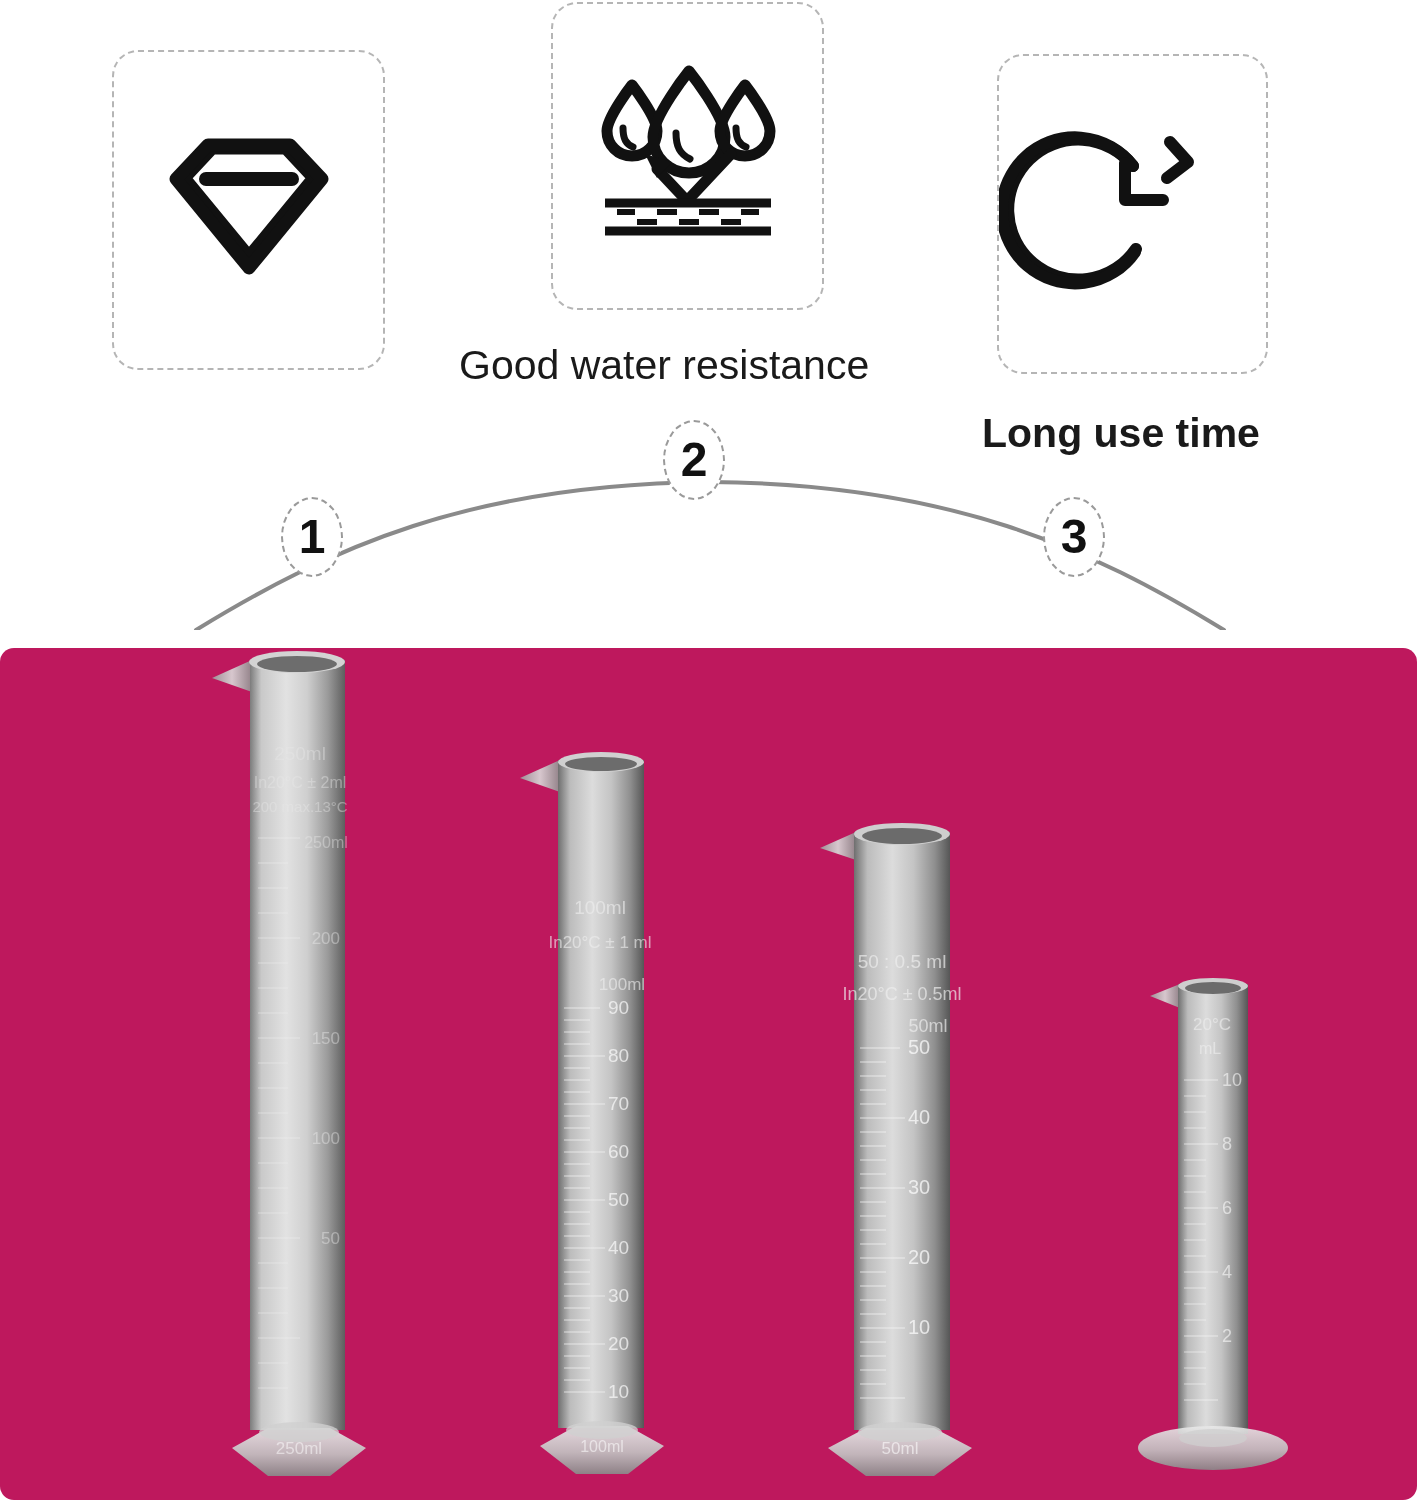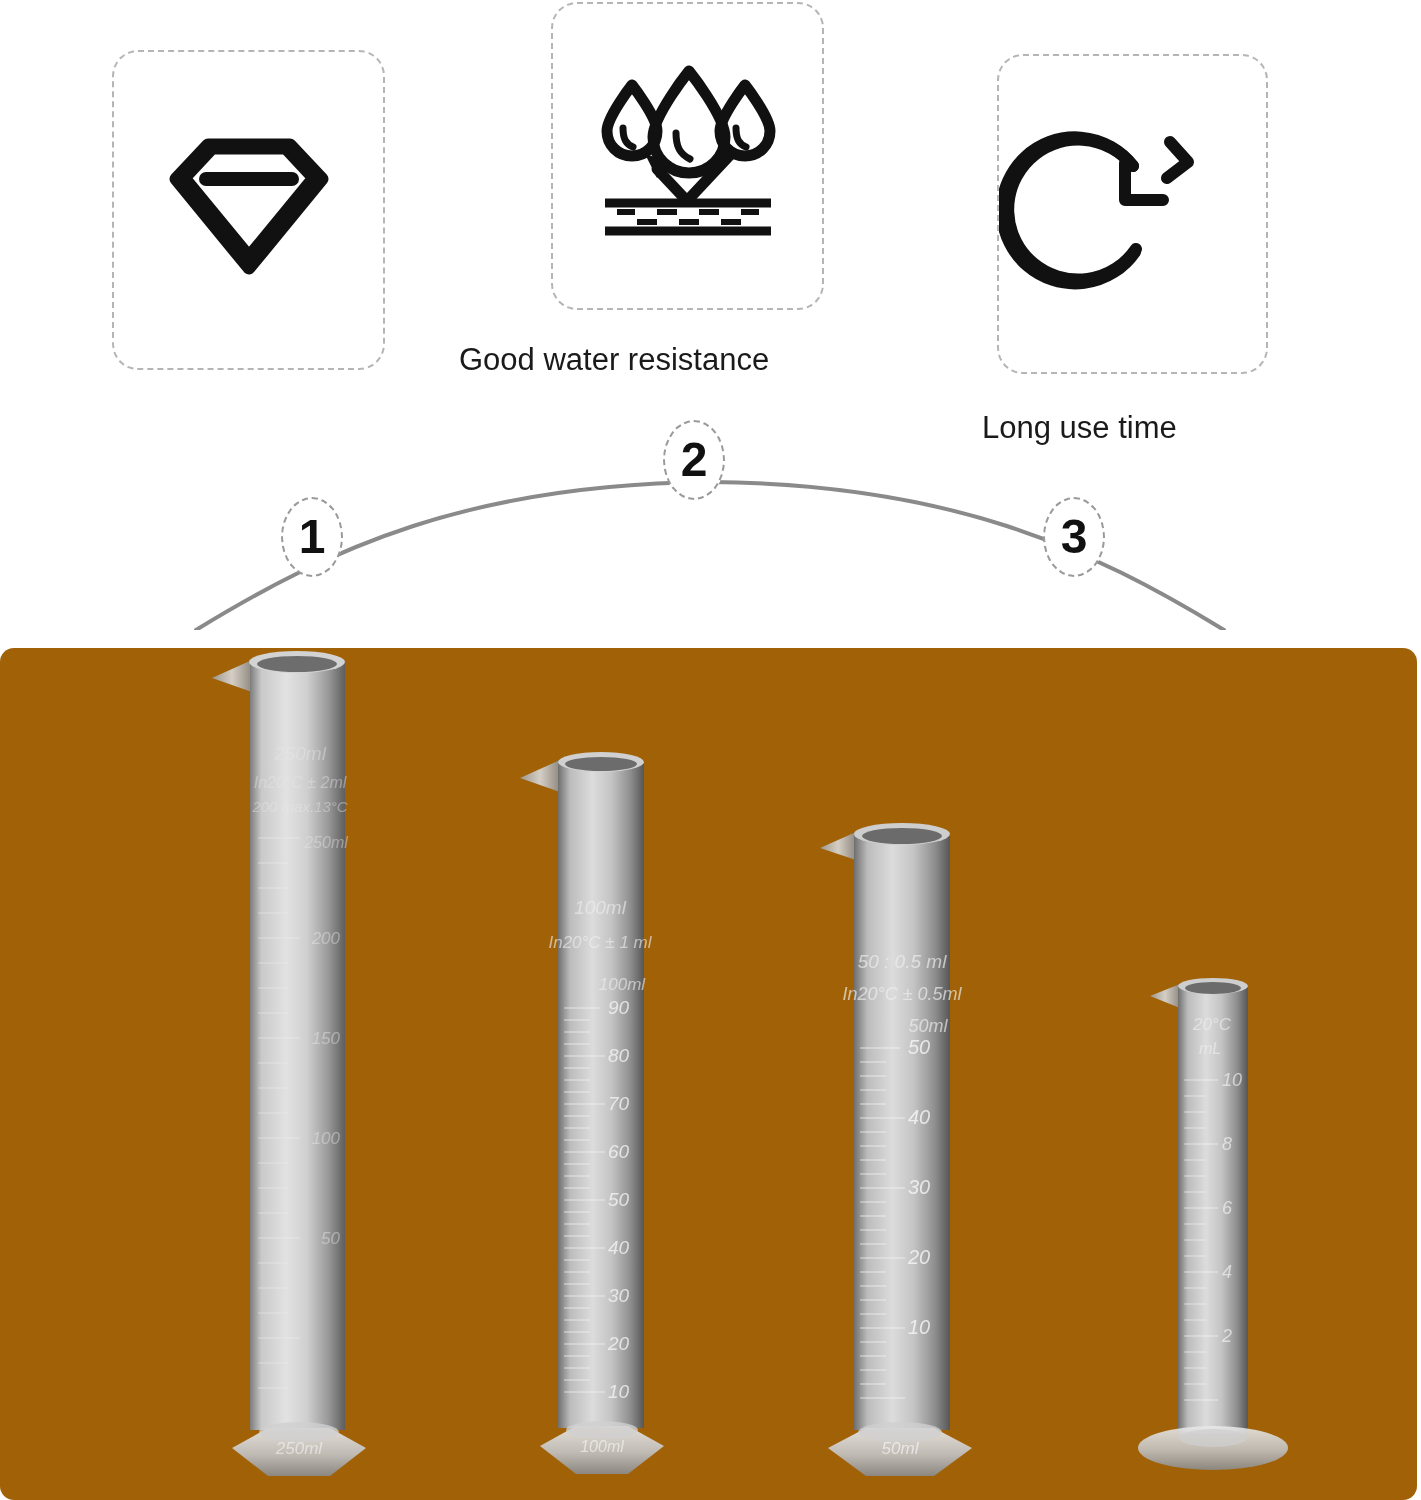--- a/index.html
+++ b/index.html
@@ -26,37 +26,37 @@
     border: 2px dashed #b5b5b5;
     border-radius: 26px;
     background: #ffffff;
     box-sizing: border-box;
   }
   .icon-box svg { display: block; }
 
   .feature-label {
     position: absolute;
     color: #1a1a1a;
-    font-size: 31px;
+    font-size: 41px;
     line-height: 1.05;
     white-space: nowrap;
     font-family: "Liberation Sans", sans-serif;
   }
 
   
   #box-quality   { left: 112px;  top: 50px;  width: 273px; height: 320px; }
   #label-quality { left: 120px;  top: 410px; }
 
   
   #box-water     { left: 551px;  top: 2px;   width: 273px; height: 308px; }
   #label-water   { left: 459px;  top: 344px; }
 
   
   #box-time      { left: 997px;  top: 54px;  width: 271px; height: 320px; }
-  #label-time    { left: 982px;  top: 412px; }
+  #label-time    { left: 982px;  top: 412px; font-weight: bold; }
 
   
   #arc-layer {
     position: absolute;
     left: 0; top: 430px;
     width: 1421px; height: 200px;
   }
   .step-node {
     position: absolute;
     width: 62px;
@@ -80,24 +80,23 @@
   #step-2 { left: 663px; top: 420px; }
   #step-3 { left: 1043px; top: 497px; }
 
   
   #photo-panel {
     position: absolute;
     left: 0;
     top: 648px;
     width: 1417px;
     height: 852px;
-    background: #a16207;
+    background: #be185d;
     border-radius: 14px;
     overflow: hidden;
-    font-style: italic;
   }
 
   
 </style>
 </head>
 <body>
 
 <div id="page">
 
   <div class="icon-box" id="box-quality">

